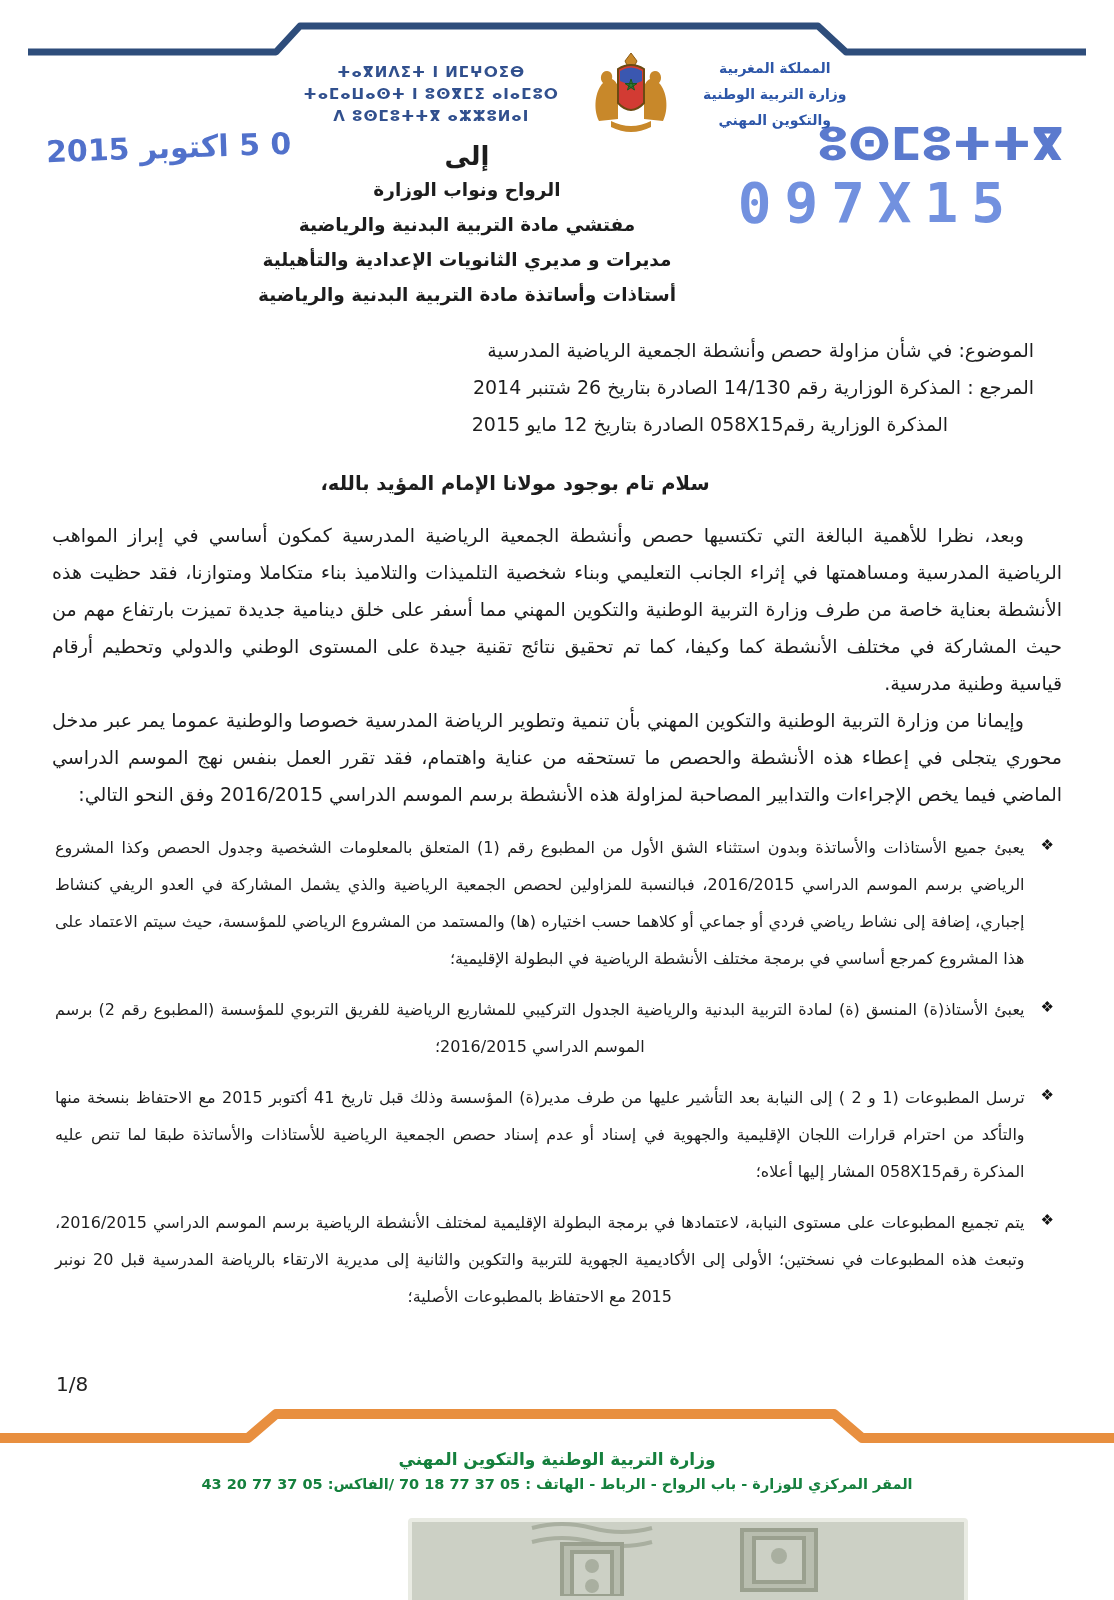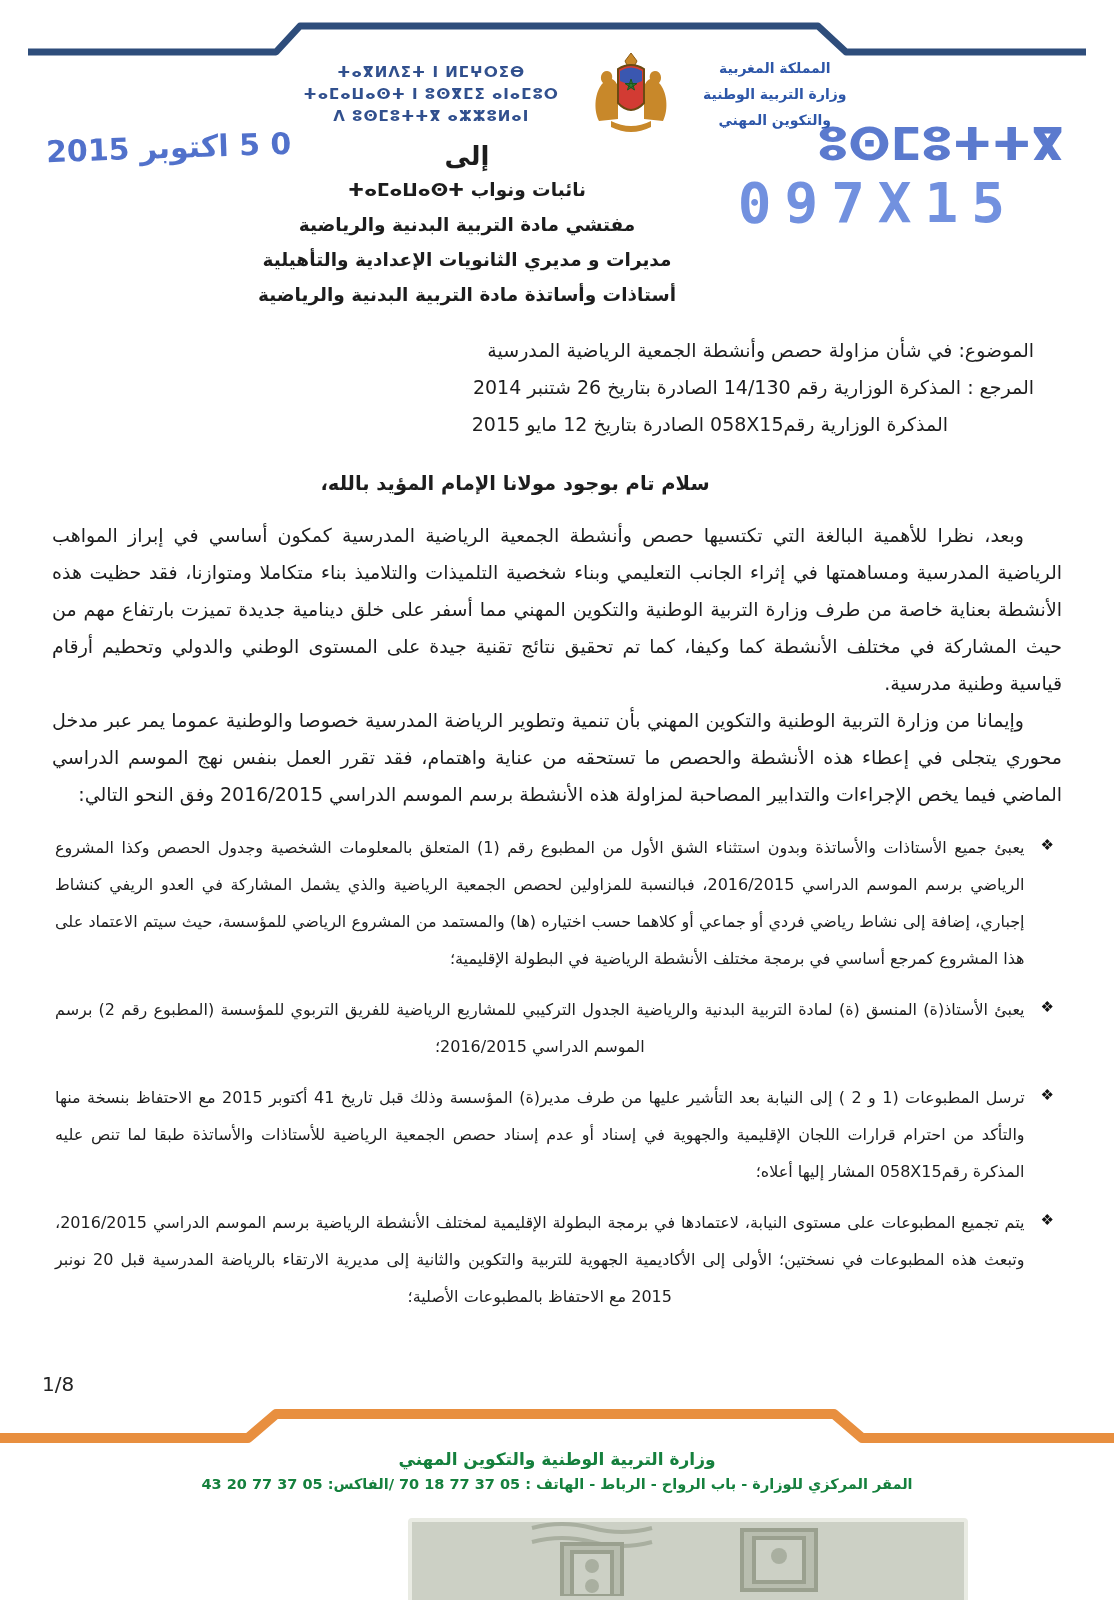--- a/index.html
+++ b/index.html
@@ -63,21 +63,21 @@
     font-size:19.5px;font-weight:bold;line-height:38px;}
   .para{margin:14px 52px 0;text-align:justify;text-indent:38px;
     font-size:19px;line-height:37px;}
   .para.second{margin-top:0;}
   .bullets{margin:16px 60px 0 55px;}
   .bullet{display:flex;gap:16px;margin-bottom:14px;}
   .bullet .marker{flex:0 0 auto;font-size:15px;padding-top:7px;color:#111;}
   .bullet .btext{flex:1;text-align:justify;font-size:16px;line-height:37px;}
   .bullet .btext.center-last{text-align-last:center;}
   
-  .page-number{position:absolute;left:42px;top:1372px;font-size:20px;color:#222;
+  .page-number{position:absolute;left:56px;top:1372px;font-size:20px;color:#222;
     direction:ltr;}
   .footer-band{position:absolute;left:0;top:1406px;width:1114px;height:42px;}
   .footer-text{position:absolute;left:0;top:1446px;width:100%;text-align:center;
     color:#15803d;font-weight:bold;}
   .footer-text .f1{font-size:17px;line-height:26px;}
   .footer-text .f2{font-size:14.5px;line-height:24px;}
   
   .bottom-strip{
     position:absolute;left:408px;top:1518px;width:552px;height:82px;
     background:#ccd0c5;border:4px solid #e9ebe3;border-radius:4px;
@@ -123,21 +123,21 @@
     </div>
   </div>
 
   <div class="date-stamp">0 5 اكتوبر 2015</div>
 
   <div class="memo-label">ⵓⵙⵎⵓⵜⵜⴳ</div>
   <div class="memo-number">097X15</div>
 
   <div class="addressees">
     <div class="to-word">إلى</div>
-    <div>نائبات ونواب ⵜⴰⵎⴰⵡⴰⵙⵜ</div>
+    <div>الرواح ونواب الوزارة</div>
     <div>مفتشي مادة التربية البدنية والرياضية</div>
     <div>مديرات و مديري الثانويات الإعدادية والتأهيلية</div>
     <div>أستاذات وأساتذة مادة التربية البدنية والرياضية</div>
   </div>
 
   <div class="subject">
     <div>الموضوع: في شأن مزاولة حصص وأنشطة الجمعية الرياضية المدرسية</div>
     <div>المرجع : المذكرة الوزارية رقم 14/130 الصادرة بتاريخ 26 شتنبر 2014</div>
     <div class="ref2">المذكرة الوزارية رقم058X15 الصادرة بتاريخ 12 مايو 2015</div>
   </div>

